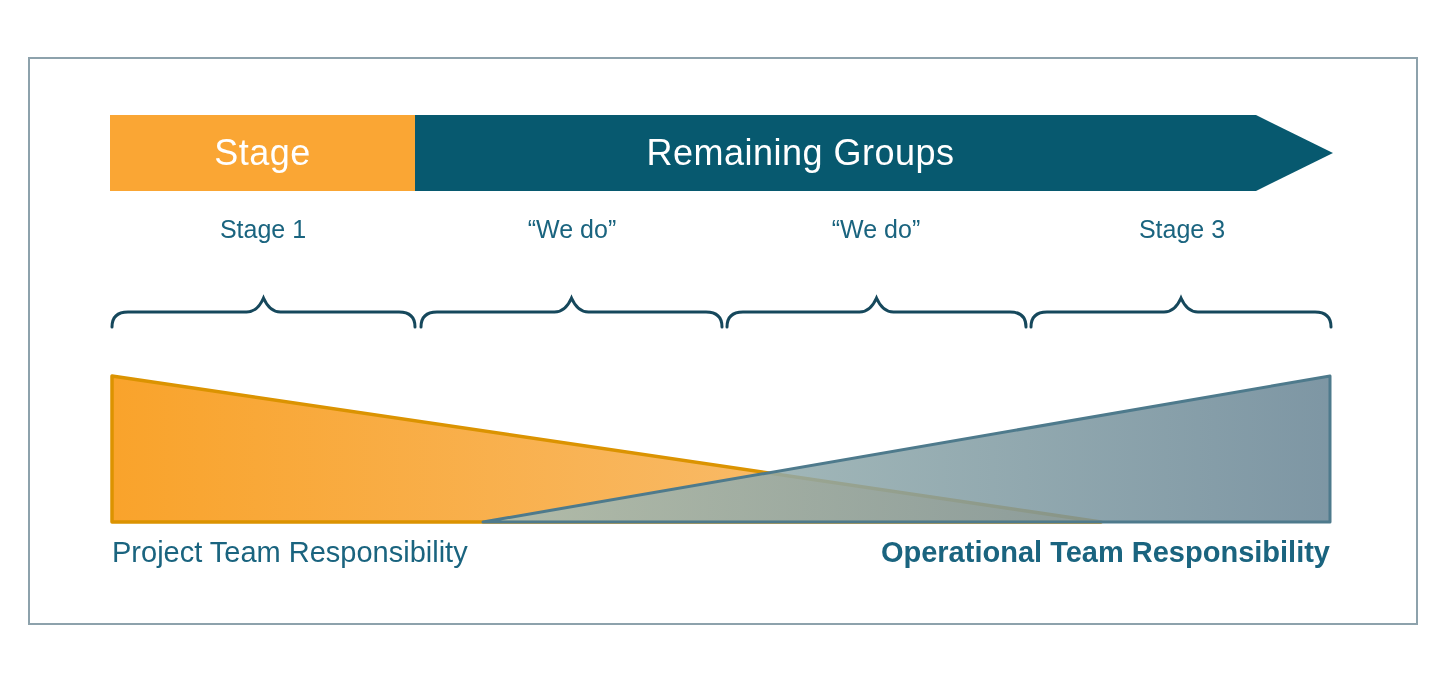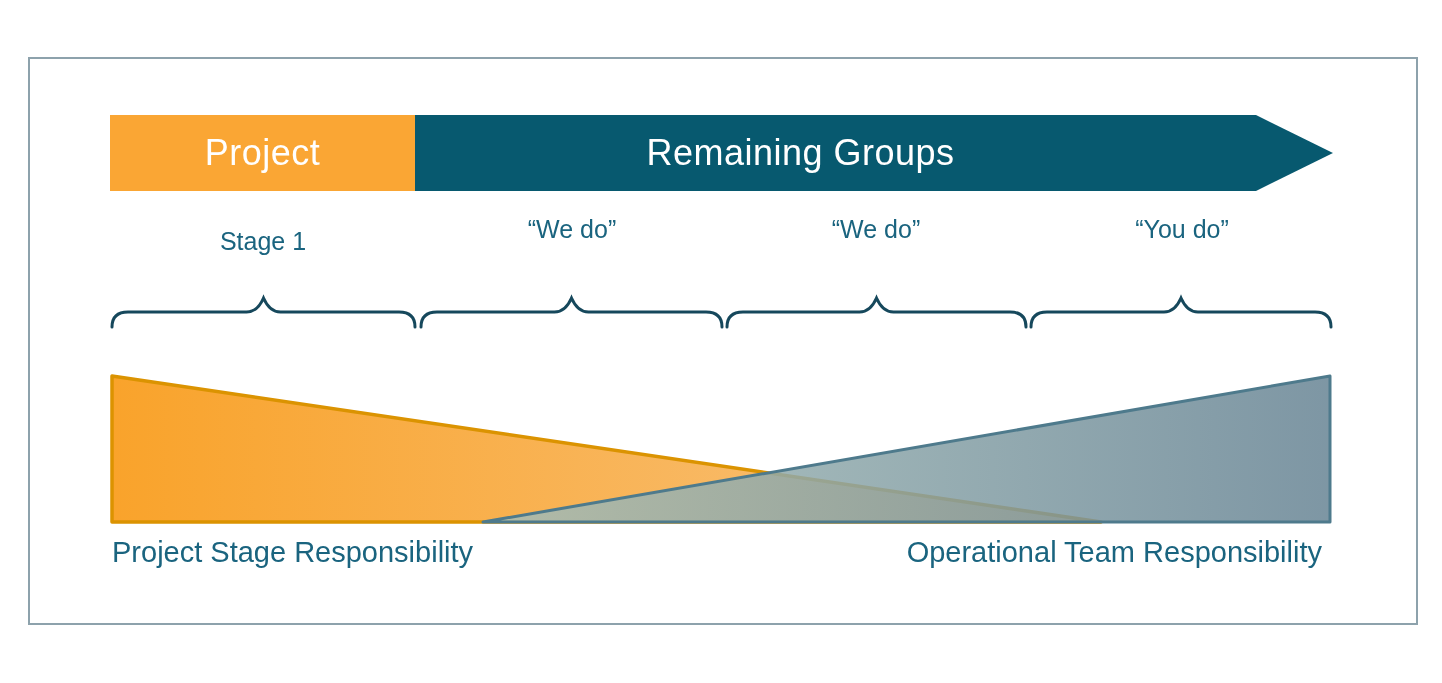--- a/index.html
+++ b/index.html
@@ -68,36 +68,36 @@
   .stage-col {
     position: absolute;
     top: 212px;
     width: 304px;
     text-align: center;
     color: var(--c-text_teal, #1A647F);
     font-size: 25px;
     line-height: 35px;
     white-space: nowrap;
   }
-  .stage-col .stage-name { display: block; margin-top: 12px; }
+  .stage-col .stage-name { display: block; }
   .stage-col .stage-quote { display: block; }
   .stage-1 { left: 111px; }
   .stage-2 { left: 420px; }
   .stage-3 { left: 724px; }
   .stage-4 { left: 1030px; }
 
   .footer-label {
     position: absolute;
     top: 536px;
     color: var(--c-text_teal, #1A647F);
     font-size: 29px;
     white-space: nowrap;
   }
   .footer-label.left  { left: 112px; }
-  .footer-label.right { right: 120px; text-align: left; }
+  .footer-label.right { right: 112px; text-align: left; font-weight: bold; }
 </style>
 </head>
 <body>
 
 <div class="page">
 
   <div class="frame"></div>
 
   <svg class="diagram" viewBox="0 0 1442 683">
     <defs>
@@ -116,32 +116,32 @@
 
     <path class="brace" d="M112,327 Q112,312 128,312 L246.5,312 Q257.5,312 263.5,298 Q269.5,312 280.5,312 L399,312 Q415,312 415,327"></path>
     <path class="brace" d="M421,327 Q421,312 437,312 L554.5,312 Q565.5,312 571.5,298 Q577.5,312 588.5,312 L706,312 Q722,312 722,327"></path>
     <path class="brace" d="M727,327 Q727,312 743,312 L859.5,312 Q870.5,312 876.5,298 Q882.5,312 893.5,312 L1010,312 Q1026,312 1026,327"></path>
     <path class="brace" d="M1031,327 Q1031,312 1047,312 L1164,312 Q1175,312 1181,298 Q1187,312 1198,312 L1315,312 Q1331,312 1331,327"></path>
 
     <polygon class="tri-orange-shape" points="112,376 112,522 1101,522"></polygon>
     <polygon class="tri-teal-shape" points="483,522 1330,376 1330,522"></polygon>
   </svg>
 
-  <div class="banner-label pilots">Project</div>
+  <div class="banner-label pilots">Stage</div>
   <div class="banner-label remaining">Remaining Groups</div>
 
   <div class="stage-col stage-1">
     <span class="stage-name">Stage 1</span>
   </div>
   <div class="stage-col stage-2">
     <span class="stage-quote">“We do”</span>
   </div>
   <div class="stage-col stage-3">
     <span class="stage-quote">“We do”</span>
   </div>
   <div class="stage-col stage-4">
-    <span class="stage-quote">“You do”</span>
+    <span class="stage-name">Stage 3</span>
   </div>
 
-  <div class="footer-label left">Project Stage Responsibility</div>
+  <div class="footer-label left">Project Team Responsibility</div>
   <div class="footer-label right">Operational Team Responsibility</div>
 
 </div>
 
 </body></html>

